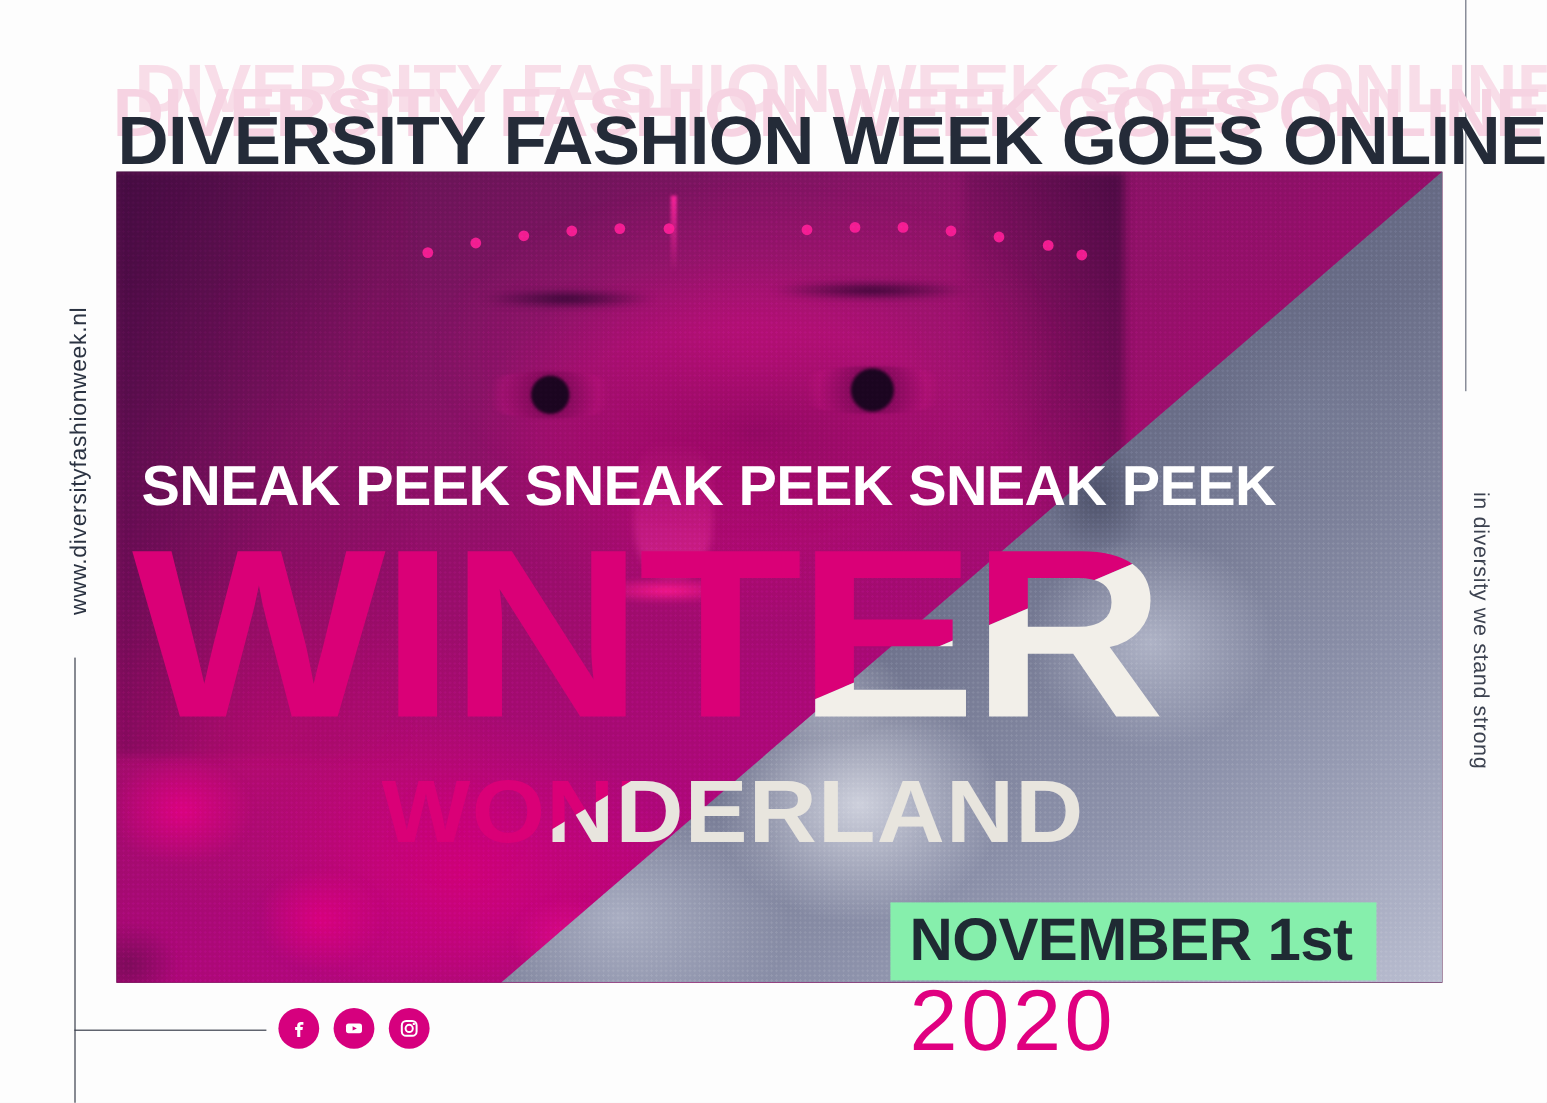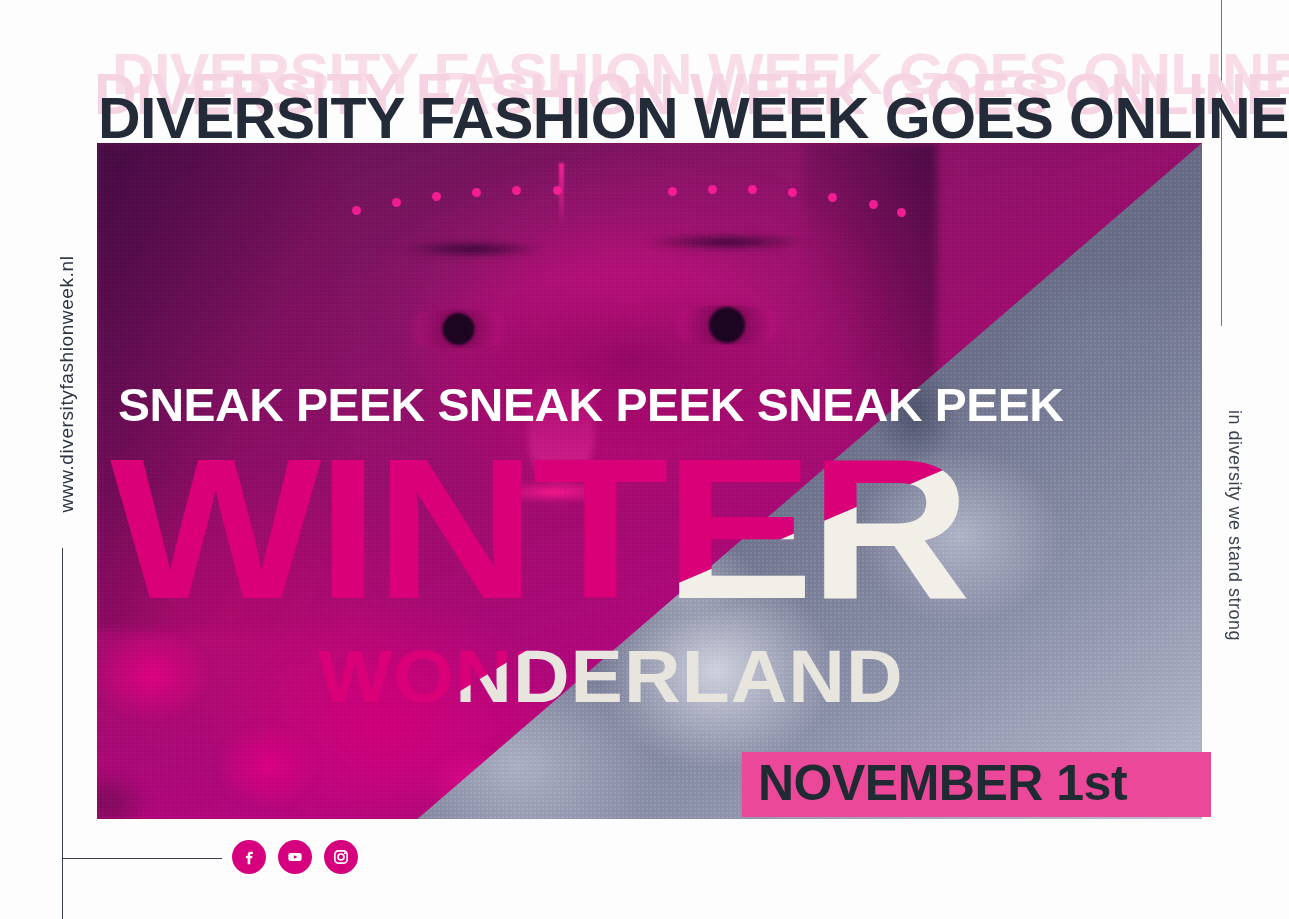--- a/index.html
+++ b/index.html
@@ -205,22 +205,22 @@
     position:absolute;left:0;top:0;width:100%;
     font-weight:bold;font-size:74px;line-height:1;
     letter-spacing:1px;white-space:nowrap;
     transform:scaleX(1.06);transform-origin:left top;
   }
   .wonder.pink{color:#da0077;clip-path:polygon(0 0, 28% 0, 13% 100%, 0 100%);}
   .wonder.cream{color:#e8e5de;clip-path:polygon(28% 0, 100% 0, 100% 100%, 13% 100%);}
 
   
   .date-box{
-    position:absolute;left:742px;top:752px;width:469px;height:65px;
-    background:#ec4899;
+    position:absolute;left:742px;top:752px;width:405px;height:65px;
+    background:#86efac;
   }
   .date-month{
     position:absolute;left:16px;top:3px;
     font-weight:bold;font-size:50px;line-height:1.15;
     color:#1f2a33;letter-spacing:-0.5px;white-space:nowrap;
   }
   .date-year{
     position:absolute;left:758px;top:815px;
     font-size:72px;line-height:1;
     color:#e00080;letter-spacing:3px;white-space:nowrap;
@@ -298,20 +298,21 @@
   </div>
 
   <div class="wonder-stack">
     <div class="wonder pink">WONDERLAND</div>
     <div class="wonder cream">WONDERLAND</div>
   </div>
 
   <div class="date-box">
     <div class="date-month">NOVEMBER 1st</div>
   </div>
+  <div class="date-year">2020</div>
 
   <div class="socials">
     <div class="soc">
       <svg width="20" height="20" viewBox="0 0 24 24" aria-hidden="true">
         <path fill="#ffffff" d="M14.5 8.4h2.1V5.6h-2.6c-2.3 0-3.6 1.4-3.6 3.6v1.5H8.3v2.9h2.1v7h3.1v-7h2.2l.4-2.9h-2.6V9.5c0-.7.3-1.1 1-1.1z"></path>
       </svg>
     </div>
     <div class="soc">
       <svg width="20" height="20" viewBox="0 0 24 24" aria-hidden="true">
         <rect x="4" y="7.2" width="16" height="9.6" rx="2.6" fill="#ffffff"></rect>

